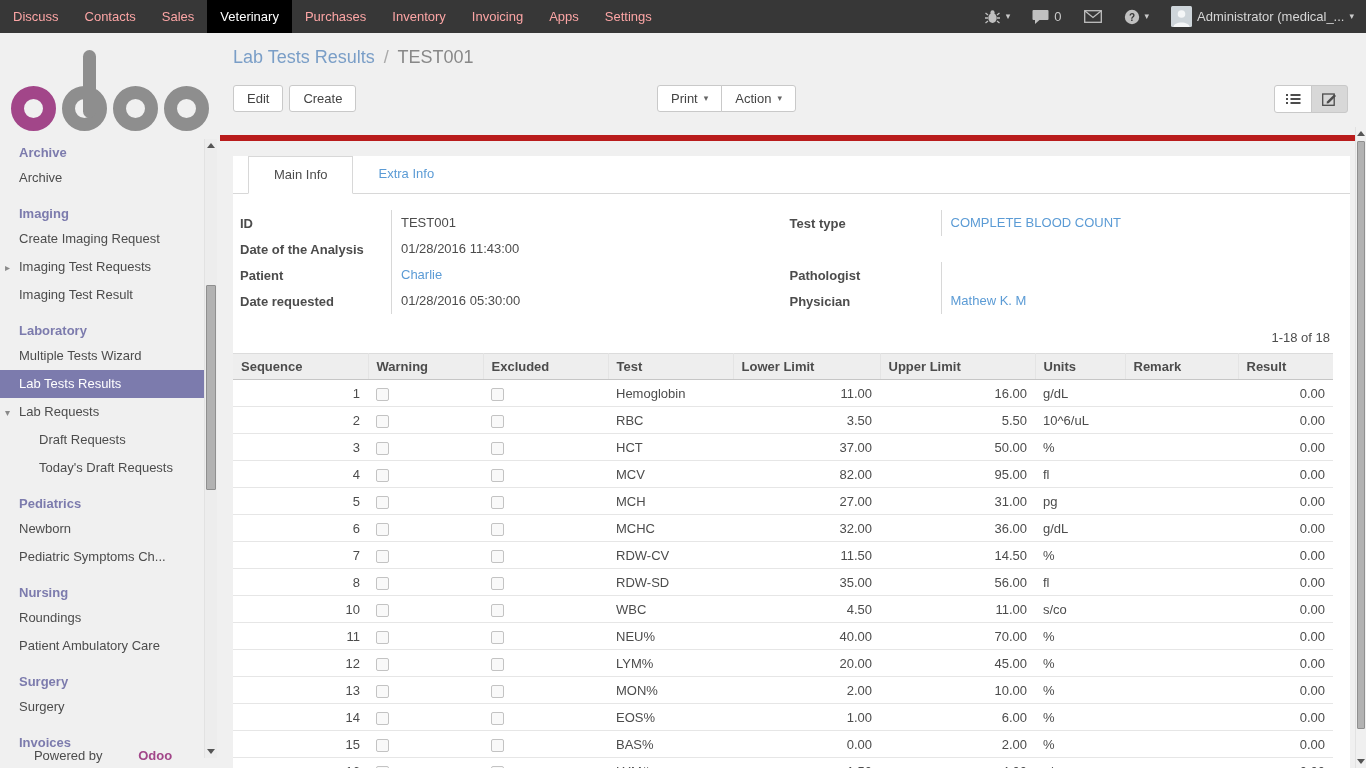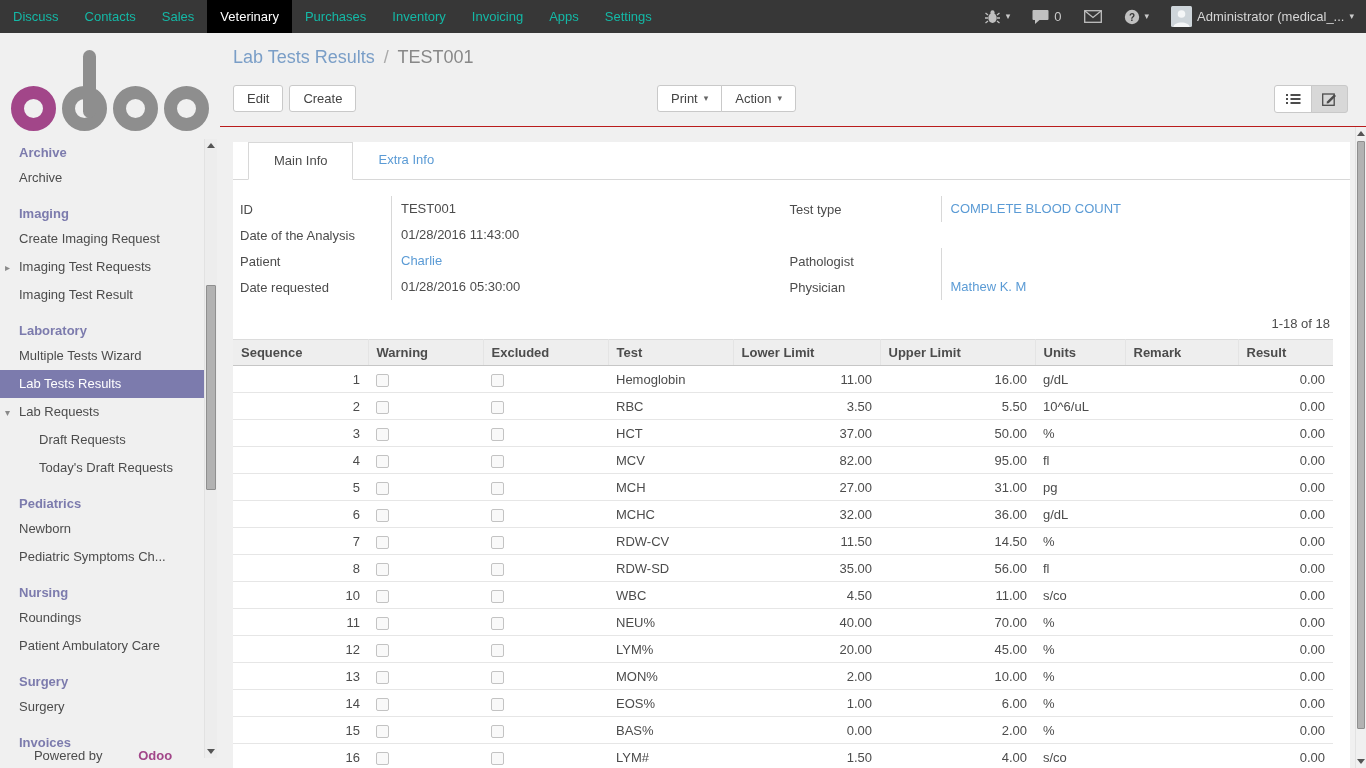--- a/index.html
+++ b/index.html
@@ -2,21 +2,21 @@
 <html><head>
 <meta charset="utf-8">
 <style>
   * { box-sizing: border-box; }
   html,body { margin:0; padding:0; width:1366px; height:768px; overflow:hidden;
     font-family:"Liberation Sans", sans-serif; font-size:13px; color:#4c4c4c; background:#fff; }
 
   
   .topbar { height:33px; background:#373737; display:flex; align-items:stretch; }
   .menus { display:flex; }
-  .menu-item { padding:0 13px; line-height:33px; font-size:13px; color:#14b8a6; cursor:pointer; white-space:nowrap; }
+  .menu-item { padding:0 13px; line-height:33px; font-size:13px; color:#fca5a5; cursor:pointer; white-space:nowrap; }
   .menu-item.active { background:#000; color:#fff; }
   .topbar-right { margin-left:auto; display:flex; align-items:center; padding-right:12px; }
   .systray-item { display:flex; align-items:center; gap:5px; color:#c9c9c9; margin-left:22px; cursor:pointer; }
   .caret { font-size:9px; color:#c9c9c9; line-height:1; }
   .user-name { color:#d6d6d6; font-size:13px; max-width:160px; overflow:hidden; white-space:nowrap; }
 
   
   .app { display:flex; height:735px; }
 
   
@@ -41,21 +41,21 @@
   .side-scroll { right:3px; top:106px; bottom:10px; width:13px; }
   .main-scroll { right:0; top:94px; bottom:0; width:11px; background:#f0f0f0; }
   .sb-thumb { position:absolute; left:1px; right:1px; background:#b2b2b2; border:1px solid #8f8f8f; border-radius:1px; }
   .tri-up,.tri-down { position:absolute; left:50%; transform:translateX(-50%); width:0; height:0;
     border-left:4px solid transparent; border-right:4px solid transparent; }
   .tri-up { top:4px; border-bottom:5px solid #555; }
   .tri-down { bottom:4px; border-top:5px solid #555; }
 
   
   .main { flex:1; background:#f0f0f0; position:relative; overflow:hidden; }
-  .control-panel { padding:12px 18px 0 13px; border-bottom:1px solid #b91c1c; height:94px; }
+  .control-panel { padding:12px 18px 0 13px; border-bottom:6px solid #b91c1c; height:108px; }
   .breadcrumb { font-size:18px; margin:2px 0 17px; }
   .breadcrumb .bc-link { color:#7a9ec7; cursor:pointer; }
   .breadcrumb .bc-sep { color:#aaa; padding:0 4px; }
   .breadcrumb .bc-current { color:#888; }
   .button-row { display:flex; align-items:flex-start; position:relative; }
   .btn { background:#fff; border:1px solid #c9c9c9; border-radius:3px; padding:5px 13px; font-size:13px; color:#444;
     cursor:pointer; display:inline-flex; align-items:center; gap:6px; white-space:nowrap; }
   .btn .caret { color:#666; }
   .gap { margin-right:6px; }
   .btn-group { display:inline-flex; }
@@ -71,21 +71,21 @@
   .sheet { background:#fff; height:626px; overflow:hidden; }
 
   .tabs { display:flex; border-bottom:1px solid #d8d8d8; padding-left:15px; height:38px;text-align:right; }
   .tab { padding:10px 25px 0; font-size:13px; cursor:pointer; }
   .tab.active { background:#fff; border:1px solid #d8d8d8; border-bottom:1px solid #fff; margin-bottom:-1px; color:#4c4c4c; }
   .tab.inactive { color:#5b9bd5; }
 
   .form-grid { display:flex; padding:16px 15px 0 3px; }
   .form-col { width:50%; }
   .form-row { display:flex; height:26px; align-items:center; }
-  .form-label { width:155px; font-weight:normal; padding-left:4px; flex-shrink:0; }
+  .form-label { width:155px; font-weight:bold; padding-left:4px; flex-shrink:0; }
   .form-value { flex:1; border-left:1px solid #d8d8d8; padding-left:9px; line-height:26px; height:26px; }
   .form-row.spacer .form-value { border-left:none; }
   .o-link { color:#5b9bd5; cursor:pointer; }
 
   .pager-row { text-align:right; padding:16px 20px 8px 0; color:#4c4c4c; }
 
   table.o-list { border-collapse:collapse; table-layout:fixed; width:1100px; font-size:13px; }
   .o-list th { background:#eee; border-top:1px solid #dcdcdc; border-bottom:1px solid #c6c6c6; border-right:1px solid #e4e4e4;
     font-weight:bold; text-align:left; padding:5px 8px; color:#4c4c4c; height:25px; }
   .o-list th:last-child { border-right:none; }

